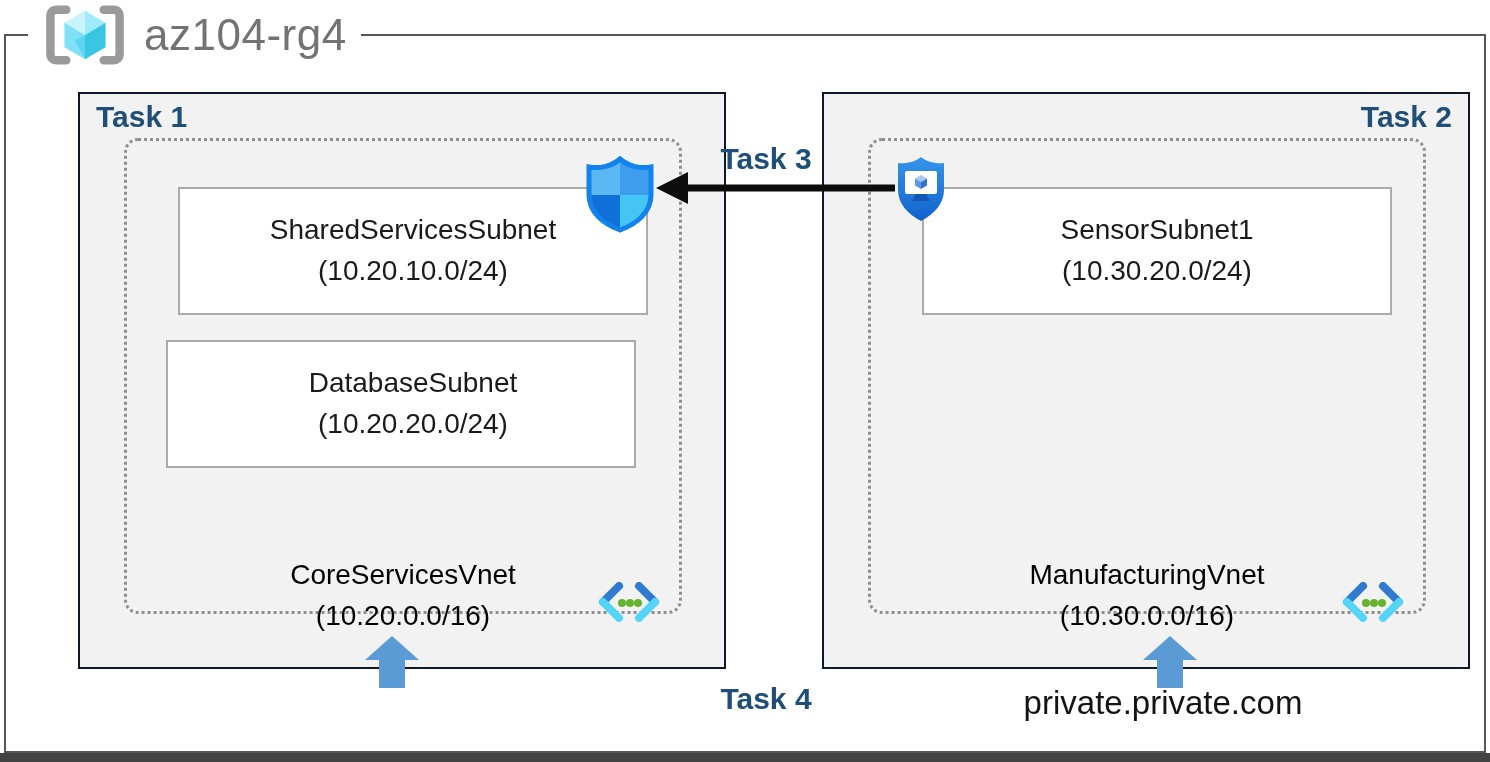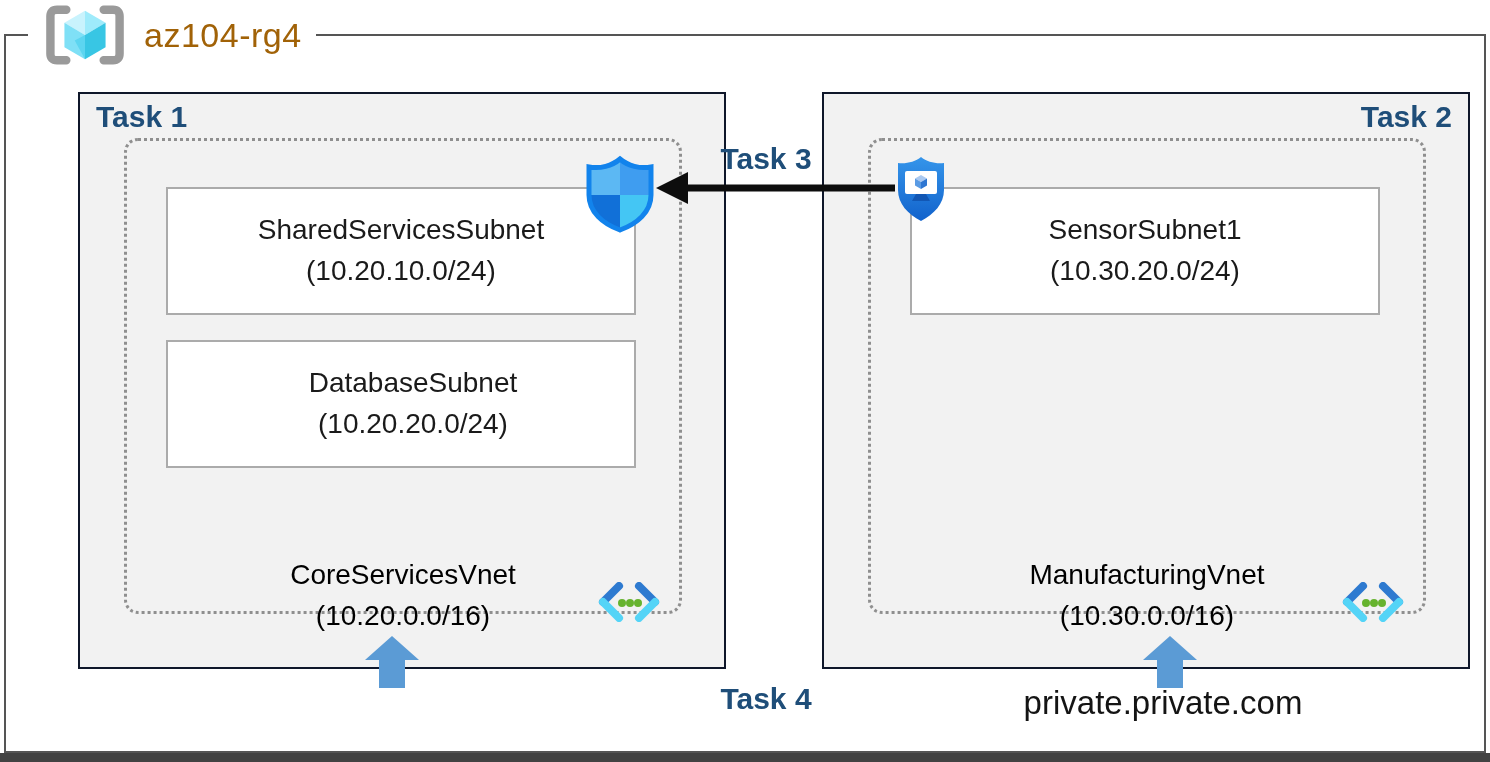--- a/index.html
+++ b/index.html
@@ -12,21 +12,21 @@
     position:absolute; left:4px; top:34px; width:1482px; height:719px;
     border:2px solid #555; background:#fff;
   }
   .bottom-bar {
     position:absolute; left:0; top:753px; width:1490px; height:9px; background:#424242;
   }
   .header {
     position:absolute; left:28px; top:0; height:70px; z-index:5;
     background:#fff; display:flex; align-items:center; gap:16px; padding:0 14px;
   }
-  .rg-title { font-size:34px; color:#a16207; letter-spacing:0.5px; }
+  .rg-title { font-size:44px; color:#737373; letter-spacing:0.5px; }
   .task-box {
     position:absolute; top:92px; width:648px; height:577px;
     background:#f2f2f2; border:2px solid #0f172a;
   }
   .task-box.left { left:78px; }
   .task-box.right { left:822px; }
   .task-label {
     position:absolute; top:6px; font-size:30px; font-weight:bold; color:#1f4e79;
   }
   .task-label.tl { left:16px; }
@@ -34,21 +34,21 @@
   .vnet-area {
     position:absolute; left:44px; top:44px; width:558px; height:476px;
     border:3px dotted #8f8f8f; border-radius:14px;
   }
   .subnet {
     position:absolute; left:86px; width:470px; height:128px;
     background:#fff; border:2px solid #ababab;
     display:flex; flex-direction:column; align-items:center; justify-content:center;
     font-size:28px; line-height:1.45; color:#1a1a1a; text-align:center;
   }
-  .subnet.s1 { top:93px; }
+  .subnet.s1 { top:93px;margin-left:12px; }
   .subnet.s2 { top:246px;padding-left:24px; }
   .vnet-name {
     position:absolute; left:0; right:0; top:414px; text-align:center;
     font-size:28px; line-height:1.45; color:#000000;
   }
   .vnet-icon { position:absolute; right:62px; top:488px; width:66px; height:40px; z-index:4; }
   .nsg-icon  { position:absolute; left:584px; top:155px; width:72px; height:79px; z-index:6; }
   .asg-icon  { position:absolute; left:896px; top:155px; width:50px; height:68px; z-index:6; }
   .task3-arrow { position:absolute; left:648px; top:168px; width:252px; height:40px; z-index:5; }
   .mid-label {

